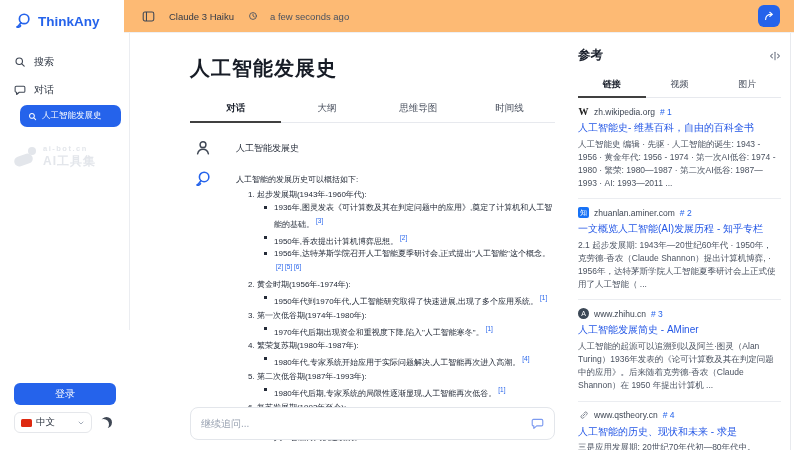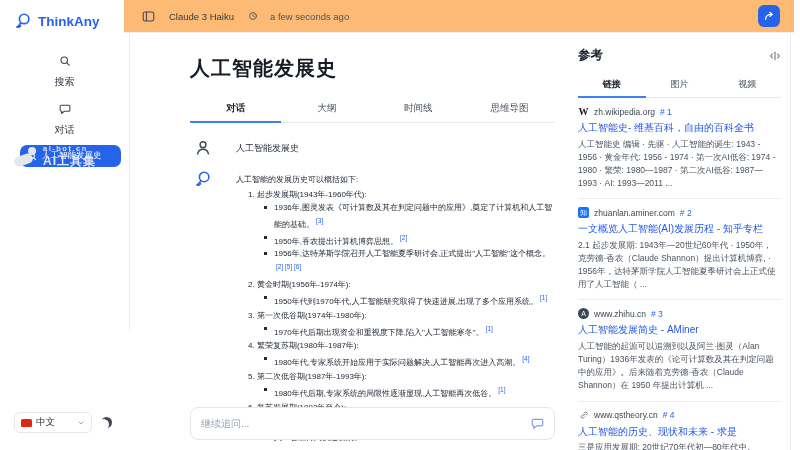--- a/index.html
+++ b/index.html
@@ -7,21 +7,21 @@
     font-family:"Liberation Sans","DejaVu Sans",sans-serif; color:#242b38; }
   svg { display:block; }
 
   
   .sidebar { position:absolute; left:0; top:0; width:130px; height:330px;
     background:#fff; border-right:1px solid #ebedf1; }
   .logo-row { display:flex; align-items:center; gap:6px; padding:12px 0 0 14px; }
   .logo-text { color:var(--accent,#2563eb); font-weight:700; font-size:13.5px; }
   .nav { margin-top:18px; }
   .nav-item { display:flex; align-items:center; gap:8px; padding:7px 14px;
-    font-size:10px; color:#2b3340; cursor:pointer;flex-direction:column; }
+    font-size:10px; color:#2b3340; cursor:pointer; }
   .nav-item .spacer { flex:1; }
   .history-chip { margin:1px 8px 0 20px; background:var(--accent,#2563eb); color:#fff;
     border-radius:7px; font-size:8.5px; display:flex; align-items:center; gap:5px;
     padding:5px 8px; cursor:pointer; }
   .watermark { position:absolute; top:144px; left:14px; display:flex; gap:5px;
     align-items:center; color:#e3e6eb; }
   .wm-shape { position:relative; width:24px; height:22px; }
   .wm-shape::before { content:""; position:absolute; right:2px; top:1px; width:8px;
     height:8px; border-radius:50%; background:#e3e6eb; }
   .wm-shape::after { content:""; position:absolute; left:0; bottom:3px; width:19px;
@@ -54,21 +54,21 @@
     justify-content:center; cursor:pointer; }
 
   
   .main { position:absolute; left:130px; top:33px; width:445px; height:417px;
     padding:18px 20px 0 60px; background:#fff; overflow:hidden; }
   .page-title { font-size:20px; font-weight:700; color:#171c26; letter-spacing:1px;
     margin:4px 0 14px; }
   .tabs { display:flex; border-bottom:1px solid #e7e9ee; }
   .tab { flex:1; text-align:center; font-size:9.5px; padding:6px 0; color:#49505e;
     cursor:pointer; }
-  .tab.active { color:#1a202c; font-weight:700; border-bottom:2px solid #3b82f6;
+  .tab.active { color:#1a202c; font-weight:700; border-bottom:2px solid #404040;
     margin-bottom:-1px; }
   .chat { margin-top:16px; }
   .qa-row { display:flex; margin-bottom:13px; }
   .avatar { flex:0 0 18px; width:18px; margin:0 0 0 4px; color:#3f4754; }
   .qa-body { margin-left:24px; flex:1; padding-top:3px; }
   .q-text { font-size:9px; color:#242b38; }
   .md { font-size:8px; line-height:13px; color:#242b38; }
   .md-intro { margin-bottom:2px; }
   .section { margin:1px 0 1px 12px; }
   .bullets { margin-left:16px; }
@@ -158,20 +158,21 @@
   </nav>
 
   <div class="watermark">
     <span class="wm-shape"></span>
     <span>
       <div class="wm-l1">ai-bot.cn</div>
       <div class="wm-l2">AI工具集</div>
     </span>
   </div>
 
+  <button class="login-btn">登录</button>
 
   <div class="lang-row">
     <div class="lang-select">
       <span class="flag"></span>
       <span>中文</span>
       <span class="spacer"></span>
       <span>
         <svg width="8" height="8" viewBox="0 0 16 16" fill="none" stroke="#9aa3b2" stroke-width="1.8" stroke-linecap="round" stroke-linejoin="round">
           <polyline points="4 6 8 10 12 6"></polyline>
         </svg>
@@ -208,22 +209,22 @@
     </span>
   </button>
 </header>
 
 <main class="main">
   <h1 class="page-title">人工智能发展史</h1>
 
   <div class="tabs">
     <div class="tab active">对话</div>
     <div class="tab">大纲</div>
+    <div class="tab">思维导图</div>
     <div class="tab">时间线</div>
-    <div class="tab">思维导图</div>
   </div>
 
   <div class="chat">
     <div class="qa-row">
       <span class="avatar">
         <svg width="18" height="18" viewBox="0 0 16 16" fill="none" stroke="#3f4754" stroke-width="1.3" stroke-linecap="round">
           <circle cx="8" cy="5" r="2.6"></circle>
           <path d="M3.2 13.2 c.7-2.8 2.5-4 4.8-4 s4.1 1.2 4.8 4"></path>
         </svg>
       </span>
@@ -335,22 +336,22 @@
       <svg width="12" height="12" viewBox="0 0 16 16" fill="none" stroke="currentColor" stroke-width="1.4" stroke-linecap="round" stroke-linejoin="round">
         <line x1="8" y1="3" x2="8" y2="13"></line>
         <polyline points="4.5 5.5 2 8 4.5 10.5"></polyline>
         <polyline points="11.5 5.5 14 8 11.5 10.5"></polyline>
       </svg>
     </span>
   </div>
 
   <div class="tabs">
     <div class="tab active">链接</div>
+    <div class="tab">视频</div>
     <div class="tab">图片</div>
-    <div class="tab">视频</div>
   </div>
 
   <div>
   <div class="ref-card">
     <div class="ref-dom">
       <span class="fav fav-wikipedia">W</span>
       <span>zh.wikipedia.org</span>
       <span class="rank"># 1</span>
     </div>
     <div class="ref-title">人工智能史- 维基百科，自由的百科全书</div>

